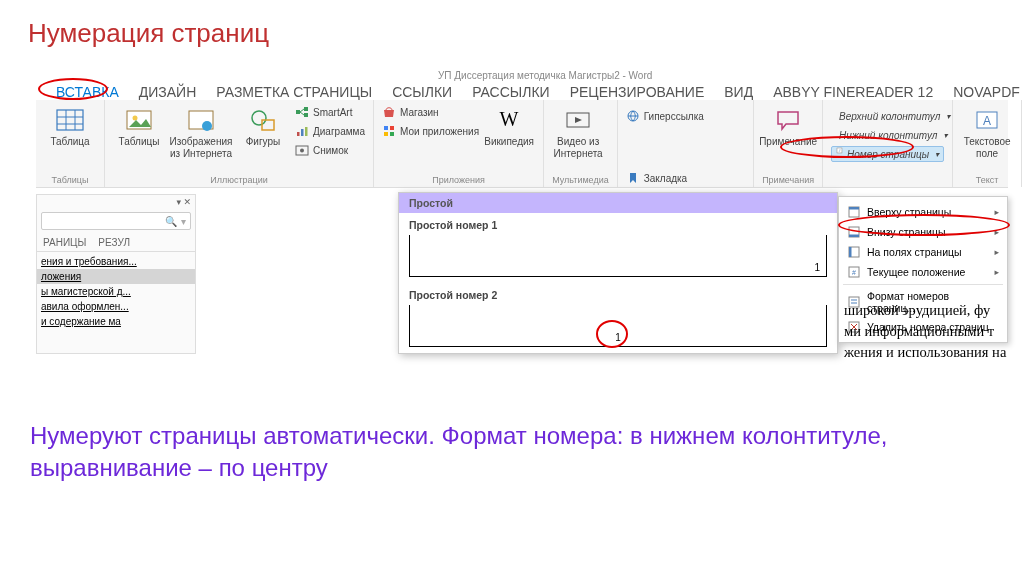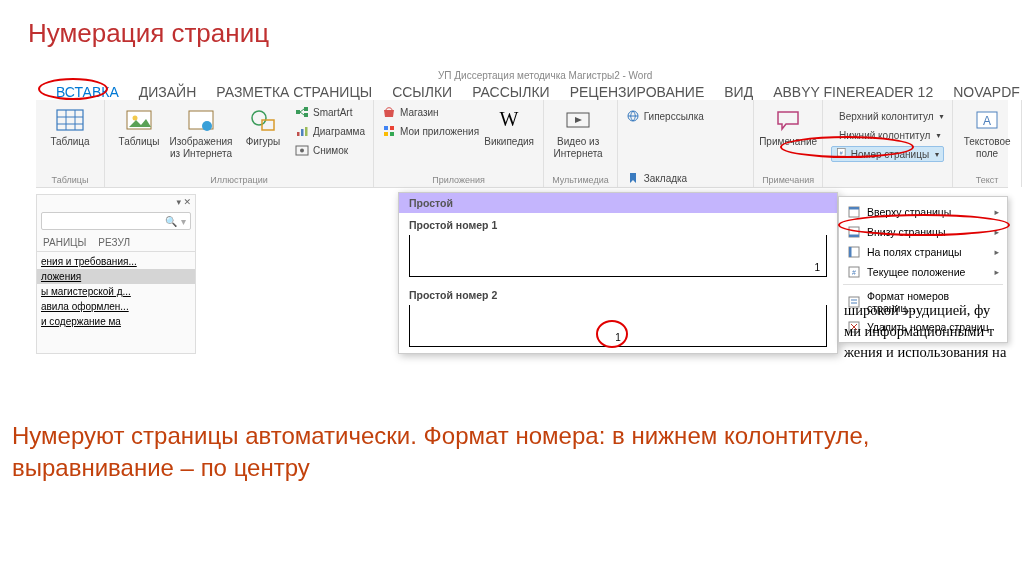--- a/index.html
+++ b/index.html
@@ -45,21 +45,21 @@
   .nav-tabs { display:flex; border-bottom:1px solid #ddd; margin-top:4px;}
   .nav-tab { padding:3px 6px; font-size:10px; color:#666; text-transform:uppercase; }
   .nav-items { padding-top:2px; }
   .nav-item { padding:2px 4px; white-space:nowrap; overflow:hidden; text-overflow:ellipsis;text-decoration:underline; }
   .nav-item.selected { background:#d5d5d5; }
   
   .doc-text { position:absolute; left:826px; top:230px; width:180px; font-family:"Times New Roman", serif; font-size:14.5px; line-height:1.45; color:#000; }
   
   .oval { position:absolute; border:2.5px solid #e00000; border-radius:50%; pointer-events:none; }
   
-  .caption { position:absolute; left:12px; top:420px; font-size:24px; color:#c2410c; line-height:1.35; width:940px; }
+  .caption { position:absolute; left:30px; top:420px; font-size:24px; color:#6d28d9; line-height:1.35; width:940px; }
   
   svg { display:block; }
 </style>
 </head>
 <body>
 
 <div class="slide-title">Нумерация страниц</div>
 
 <div class="screenshot">
 
@@ -248,21 +248,21 @@
         <div class="ico">
             <svg viewBox="0 0 30 28">
               <path d="M5 6 L25 6 L25 18 L13 18 L9 23 L9 18 L5 18 Z" fill="none" stroke="#b8417a" stroke-width="1.5"></path>
             </svg>
           </div>
         <span>Примечание</span>
       </div>
       <div class="group-label">Примечания</div>
     </div>
 
-    <div class="group hf-col" style="min-width:130px;">
+    <div class="group hf-col" style="min-width:130px;font-style:italic;">
       <div class="small-row" style="padding-top:4px;">
         <div class="small-btn">
             <div class="ico">
               <svg viewBox="0 0 14 14">
                 <rect x="2" y="2" width="10" height="10" fill="#fff" stroke="#888"></rect>
                 <rect x="2" y="2" width="10" height="3" fill="#4f81bd"></rect>
               </svg>
             </div>
             <span>Верхний колонтитул</span>
             <span style="margin-left:2px;font-size:8px;">▾</span>

